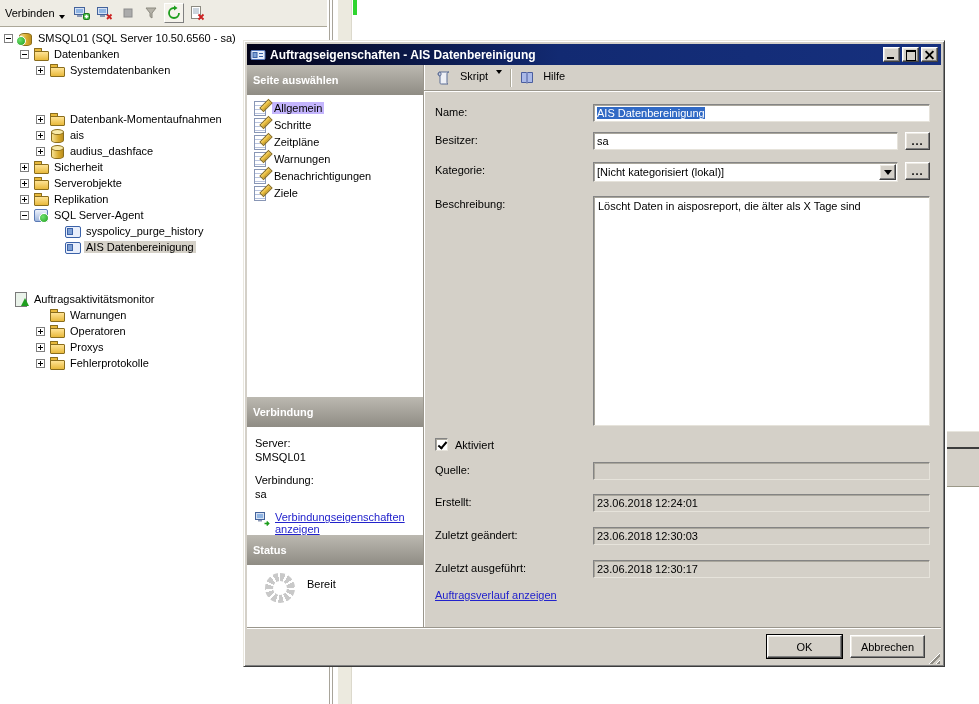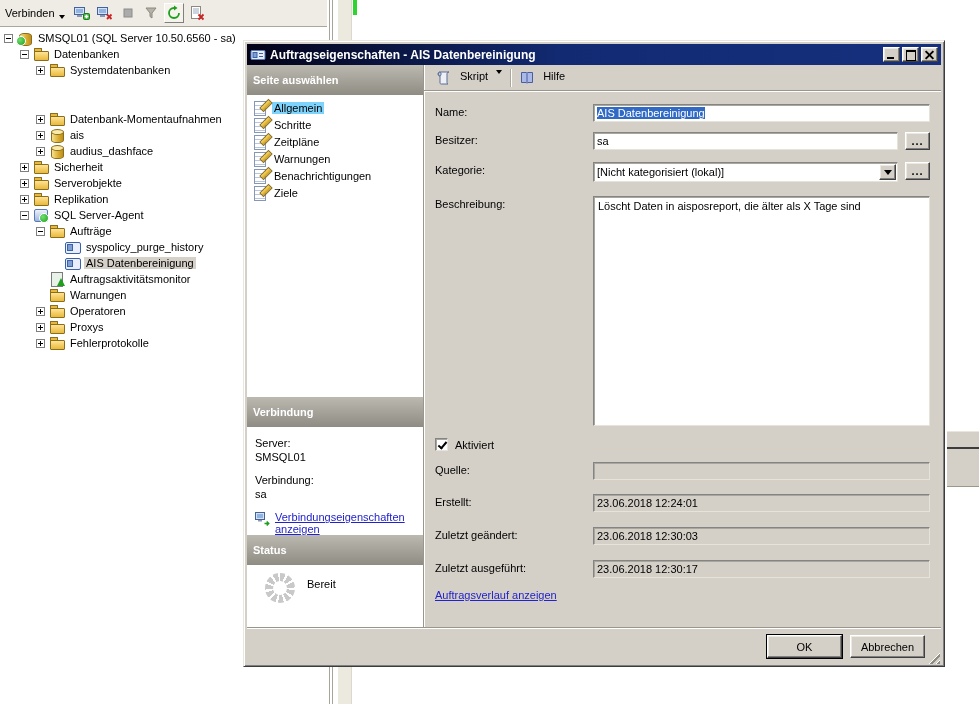--- a/index.html
+++ b/index.html
@@ -87,21 +87,21 @@
   .winbtn.close::after  { transform:rotate(-45deg); }
 
   .dlg-main { display:flex; height:562px; }
   .dlg-sidebar { width:177px; background:#fff; border-right:1px solid #9a968c; box-shadow:1px 0 0 #fff;
     display:flex; flex-direction:column; }
   .sec-header { height:30px; background:linear-gradient(180deg,#bcb9b1,#8f8c84); color:#fff;
     font-weight:bold; display:flex; align-items:center; padding-left:6px; flex:none; }
   .pages { height:325px; padding-top:4px; }
   .pitem { display:flex; align-items:center; height:17px; padding-left:6px; }
   .plabel { padding:0 2px; }
-  .pitem.selected .plabel { background:#7dd3fc; }
+  .pitem.selected .plabel { background:#c4b5fd; }
   .icon-page::before { content:''; position:absolute; left:1px; top:1px; width:10px; height:13px;
     background:repeating-linear-gradient(180deg,#fff 0 3px,#b9c4de 3px 4px); border:1px solid #8896b5; }
   .icon-page::after { content:''; position:absolute; right:0px; top:-1px; width:4px; height:11px;
     background:linear-gradient(90deg,#ffd85e,#c89a1e); border:1px solid #8a6d1d; transform:rotate(45deg); }
 
   .conn-body { height:114px; padding:9px 0 0 8px; }
   .conn-line { line-height:14px; }
   .conn-link-row { display:flex; margin-top:10px; }
   .conn-link-row svg { width:16px; height:16px; flex:none; margin-right:4px; }
   a.lnk { color:#2222cc; text-decoration:underline; cursor:pointer; }
@@ -251,36 +251,31 @@
       <div class="trow" style="padding-left: 20px;">
       <span class="exp exp-plus"></span>
       <span class="ticon icon-folder"></span>
       <span class="tlabel">Replikation</span>
     </div>
       <div class="trow" style="padding-left: 20px;">
       <span class="exp exp-minus"></span>
       <span class="ticon icon-agent"></span>
       <span class="tlabel">SQL Server-Agent</span>
     </div>
-      <div class="trow" style="padding-left: 36px;">
-      <span class="exp exp-minus"></span>
-      <span class="ticon icon-folder"></span>
-      <span class="tlabel">Aufträge</span>
-    </div>
       <div class="trow" style="padding-left: 52px;">
       <span class="exp exp-none"></span>
       <span class="ticon icon-job"></span>
       <span class="tlabel">syspolicy_purge_history</span>
     </div>
       <div class="trow selected" style="padding-left: 52px;">
       <span class="exp exp-none"></span>
       <span class="ticon icon-job"></span>
       <span class="tlabel">AIS Datenbereinigung</span>
     </div>
-      <div class="trow" style="padding-left: 36px;">
+      <div class="trow" style=" margin-top: 36px;">
       <span class="exp exp-none"></span>
       <span class="ticon icon-monitor"></span>
       <span class="tlabel">Auftragsaktivitätsmonitor</span>
     </div>
       <div class="trow" style="padding-left: 36px;">
       <span class="exp exp-none"></span>
       <span class="ticon icon-folder"></span>
       <span class="tlabel">Warnungen</span>
     </div>
       <div class="trow" style="padding-left: 36px;">

